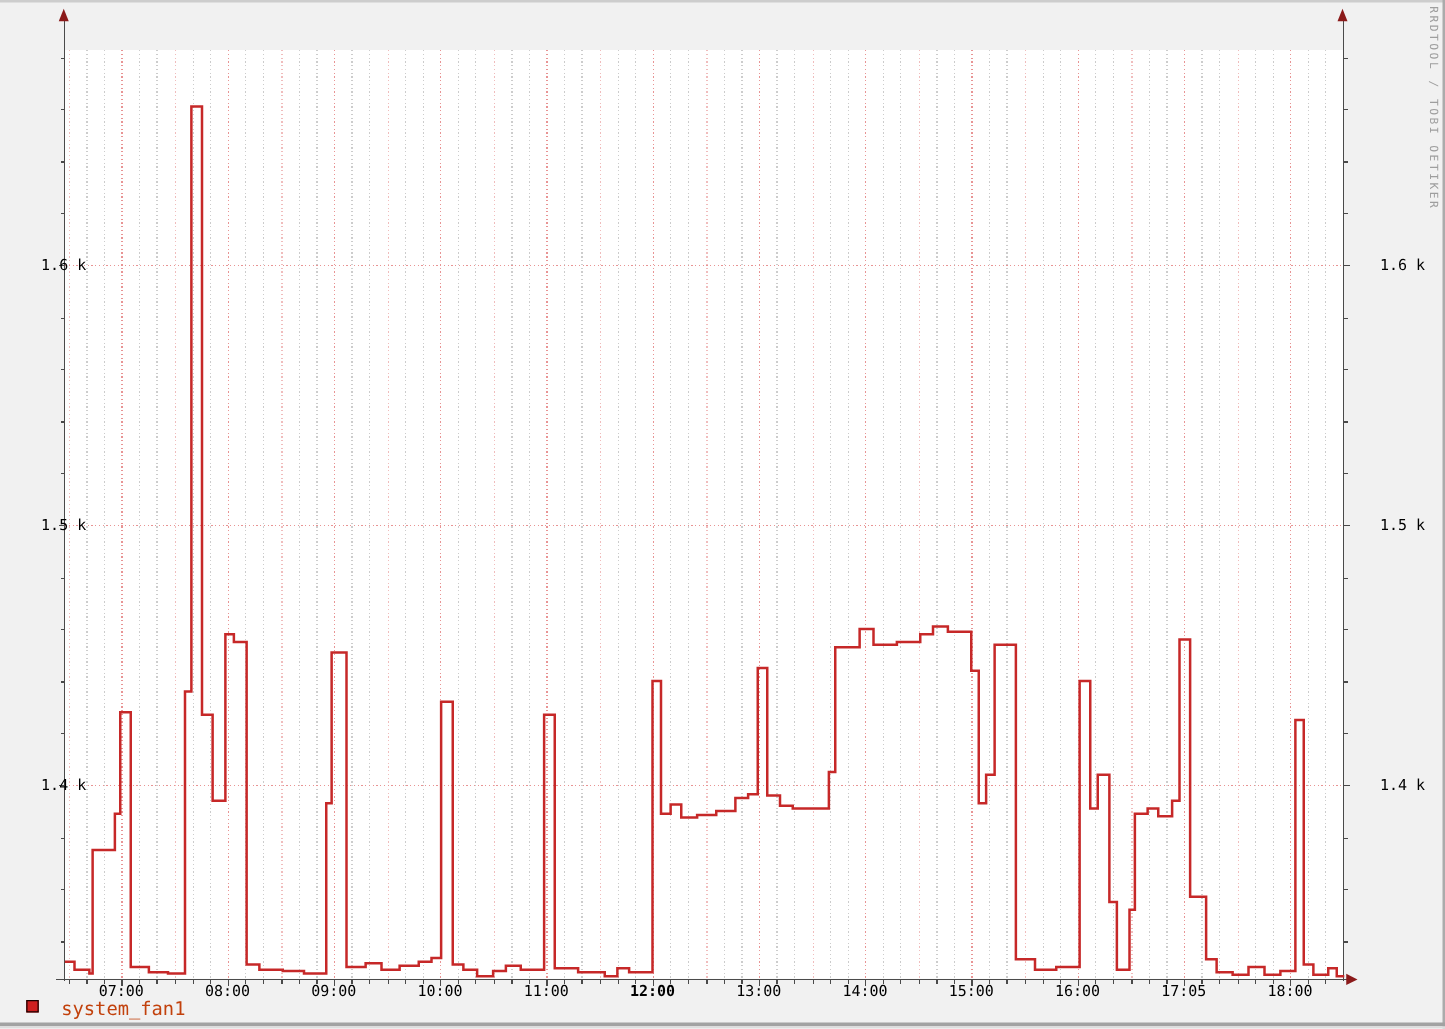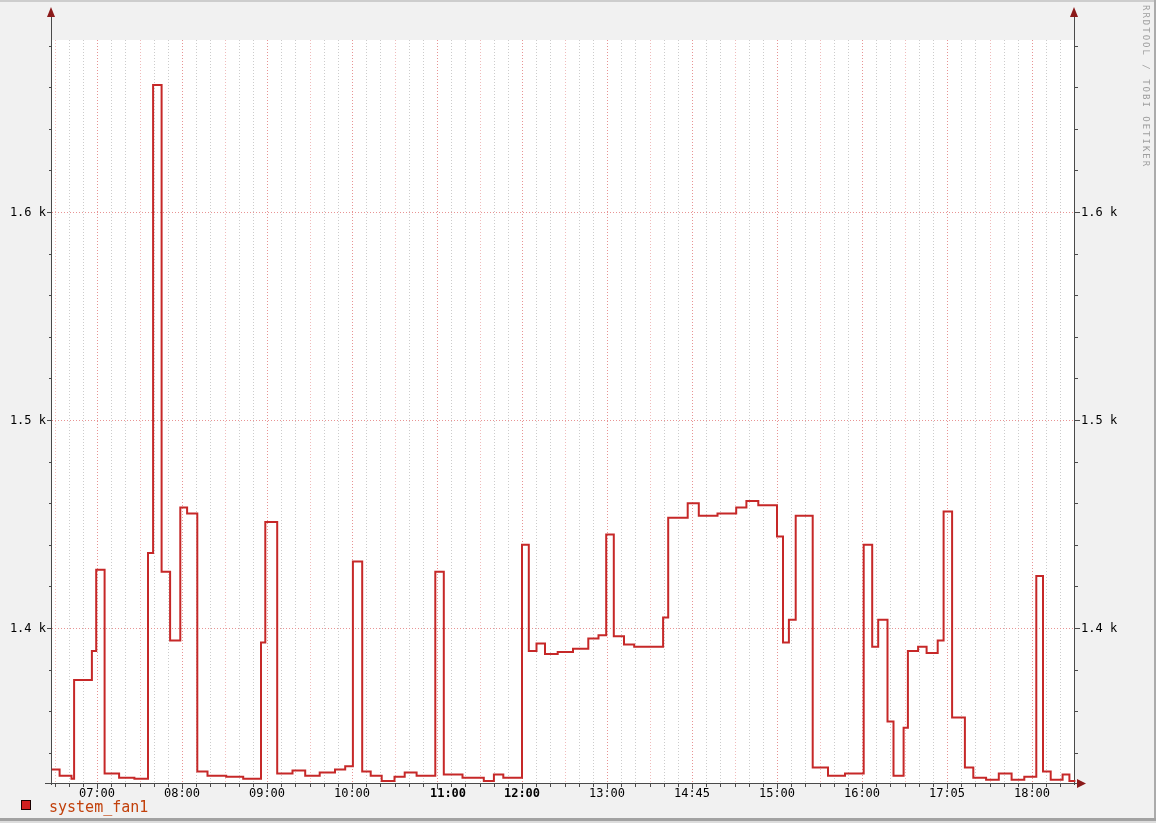--- a/index.html
+++ b/index.html
@@ -11,21 +11,21 @@
     font-family:"DejaVu Sans Mono","Liberation Mono",monospace;
   }
   .edge{position:absolute;}
   #edge-top{left:0;top:0;width:1156px;height:2px;background:#cdcdcd;}
   #edge-right{right:0;top:0;width:2px;height:823px;background:#ababab;}
   #edge-bottom{left:0;top:818px;width:1156px;height:3px;background:#a2a2a2;}
   #edge-bottom2{left:0;top:821px;width:1156px;height:2px;background:#dddddd;}
   #chart-svg{position:absolute;left:0;top:0;}
   .ylab{
     position:absolute;font-size:12px;color:#000;line-height:14px;
-    transform:translateY(-50%);white-space:pre;
+    transform:translateY(-50%);white-space:pre;padding-left:23px;
   }
   .ylab.left{left:0;width:46px;text-align:right;}
   .ylab.right{left:1081px;width:60px;text-align:left;}
   .xlab{
     position:absolute;font-size:12px;color:#000;line-height:14px;
     width:60px;text-align:center;top:786px;white-space:pre;
   }
   #legend{position:absolute;left:21px;top:799px;height:14px;}
   #legend-swatch{
     position:absolute;left:0;top:1px;width:10px;height:10px;
@@ -239,24 +239,24 @@
       <div class="ylab left" style="top: 628px;">1.4 k</div>
       <div class="ylab right" style="top: 628px;">1.4 k</div>
       <div class="ylab left" style="top: 420px;">1.5 k</div>
       <div class="ylab right" style="top: 420px;">1.5 k</div>
       <div class="ylab left" style="top: 212px;">1.6 k</div>
       <div class="ylab right" style="top: 212px;">1.6 k</div>
       <div class="xlab" style="left: 67px;">07:00</div>
       <div class="xlab" style="left: 152px;">08:00</div>
       <div class="xlab" style="left: 237px;">09:00</div>
       <div class="xlab" style="left: 322px;">10:00</div>
-      <div class="xlab" style="left: 418px; font-weight: bold;">11:00</div>
+      <div class="xlab" style="left: 407px;">11:00</div>
       <div class="xlab" style="left: 492px; font-weight: bold;">12:00</div>
       <div class="xlab" style="left: 577px;">13:00</div>
-      <div class="xlab" style="left: 662px;">14:45</div>
+      <div class="xlab" style="left: 662px;">14:00</div>
       <div class="xlab" style="left: 747px;">15:00</div>
       <div class="xlab" style="left: 832px;">16:00</div>
       <div class="xlab" style="left: 917px;">17:05</div>
       <div class="xlab" style="left: 1002px;">18:00</div>
     </div>
   <div id="legend">
     <span id="legend-swatch" style="background: rgb(207, 31, 31); border-color: rgb(26, 0, 0);"></span>
     <span id="legend-label">system_fan1</span>
   </div>
   <div id="watermark" style="color: rgb(158, 158, 158);">RRDTOOL / TOBI OETIKER</div>

